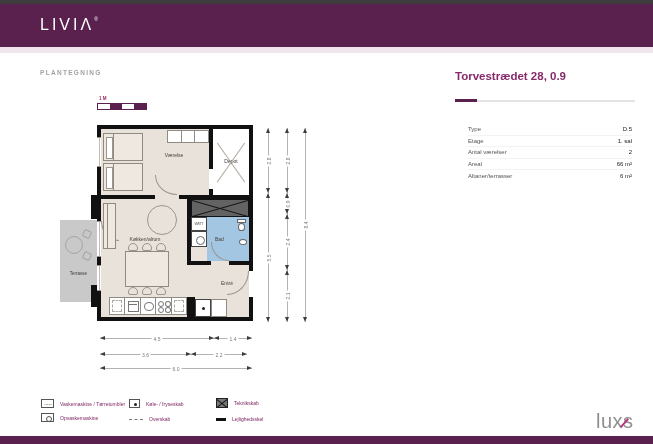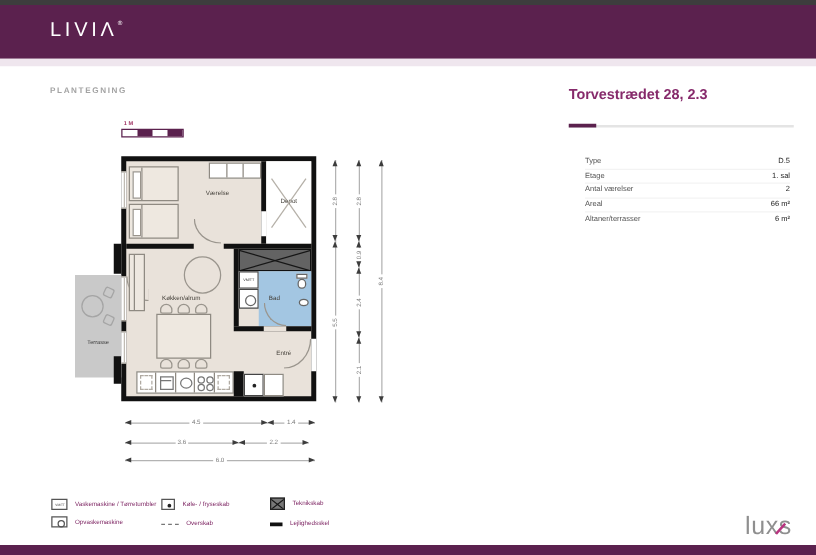--- a/index.html
+++ b/index.html
@@ -133,21 +133,21 @@
 <div class="page">
 
   <div class="top-strip"></div>
   <header class="header">
     <div class="brand"><span>LIVIΛ</span><sup>®</sup></div>
   </header>
   <div class="lavender"></div>
 
   <div class="section-label">PLANTEGNING</div>
 
-  <h1 class="title">Torvestrædet 28, 2.3</h1>
+  <h1 class="title">Torvestrædet 28, 0.9</h1>
   <div class="divider">
       <span class="accent"></span>
     </div>
   <div class="info-table">
     <div class="info-row">
         <span class="info-label">Type</span>
         <span class="info-value">D.5</span>
       </div>
     <div class="info-row">
         <span class="info-label">Etage</span>

